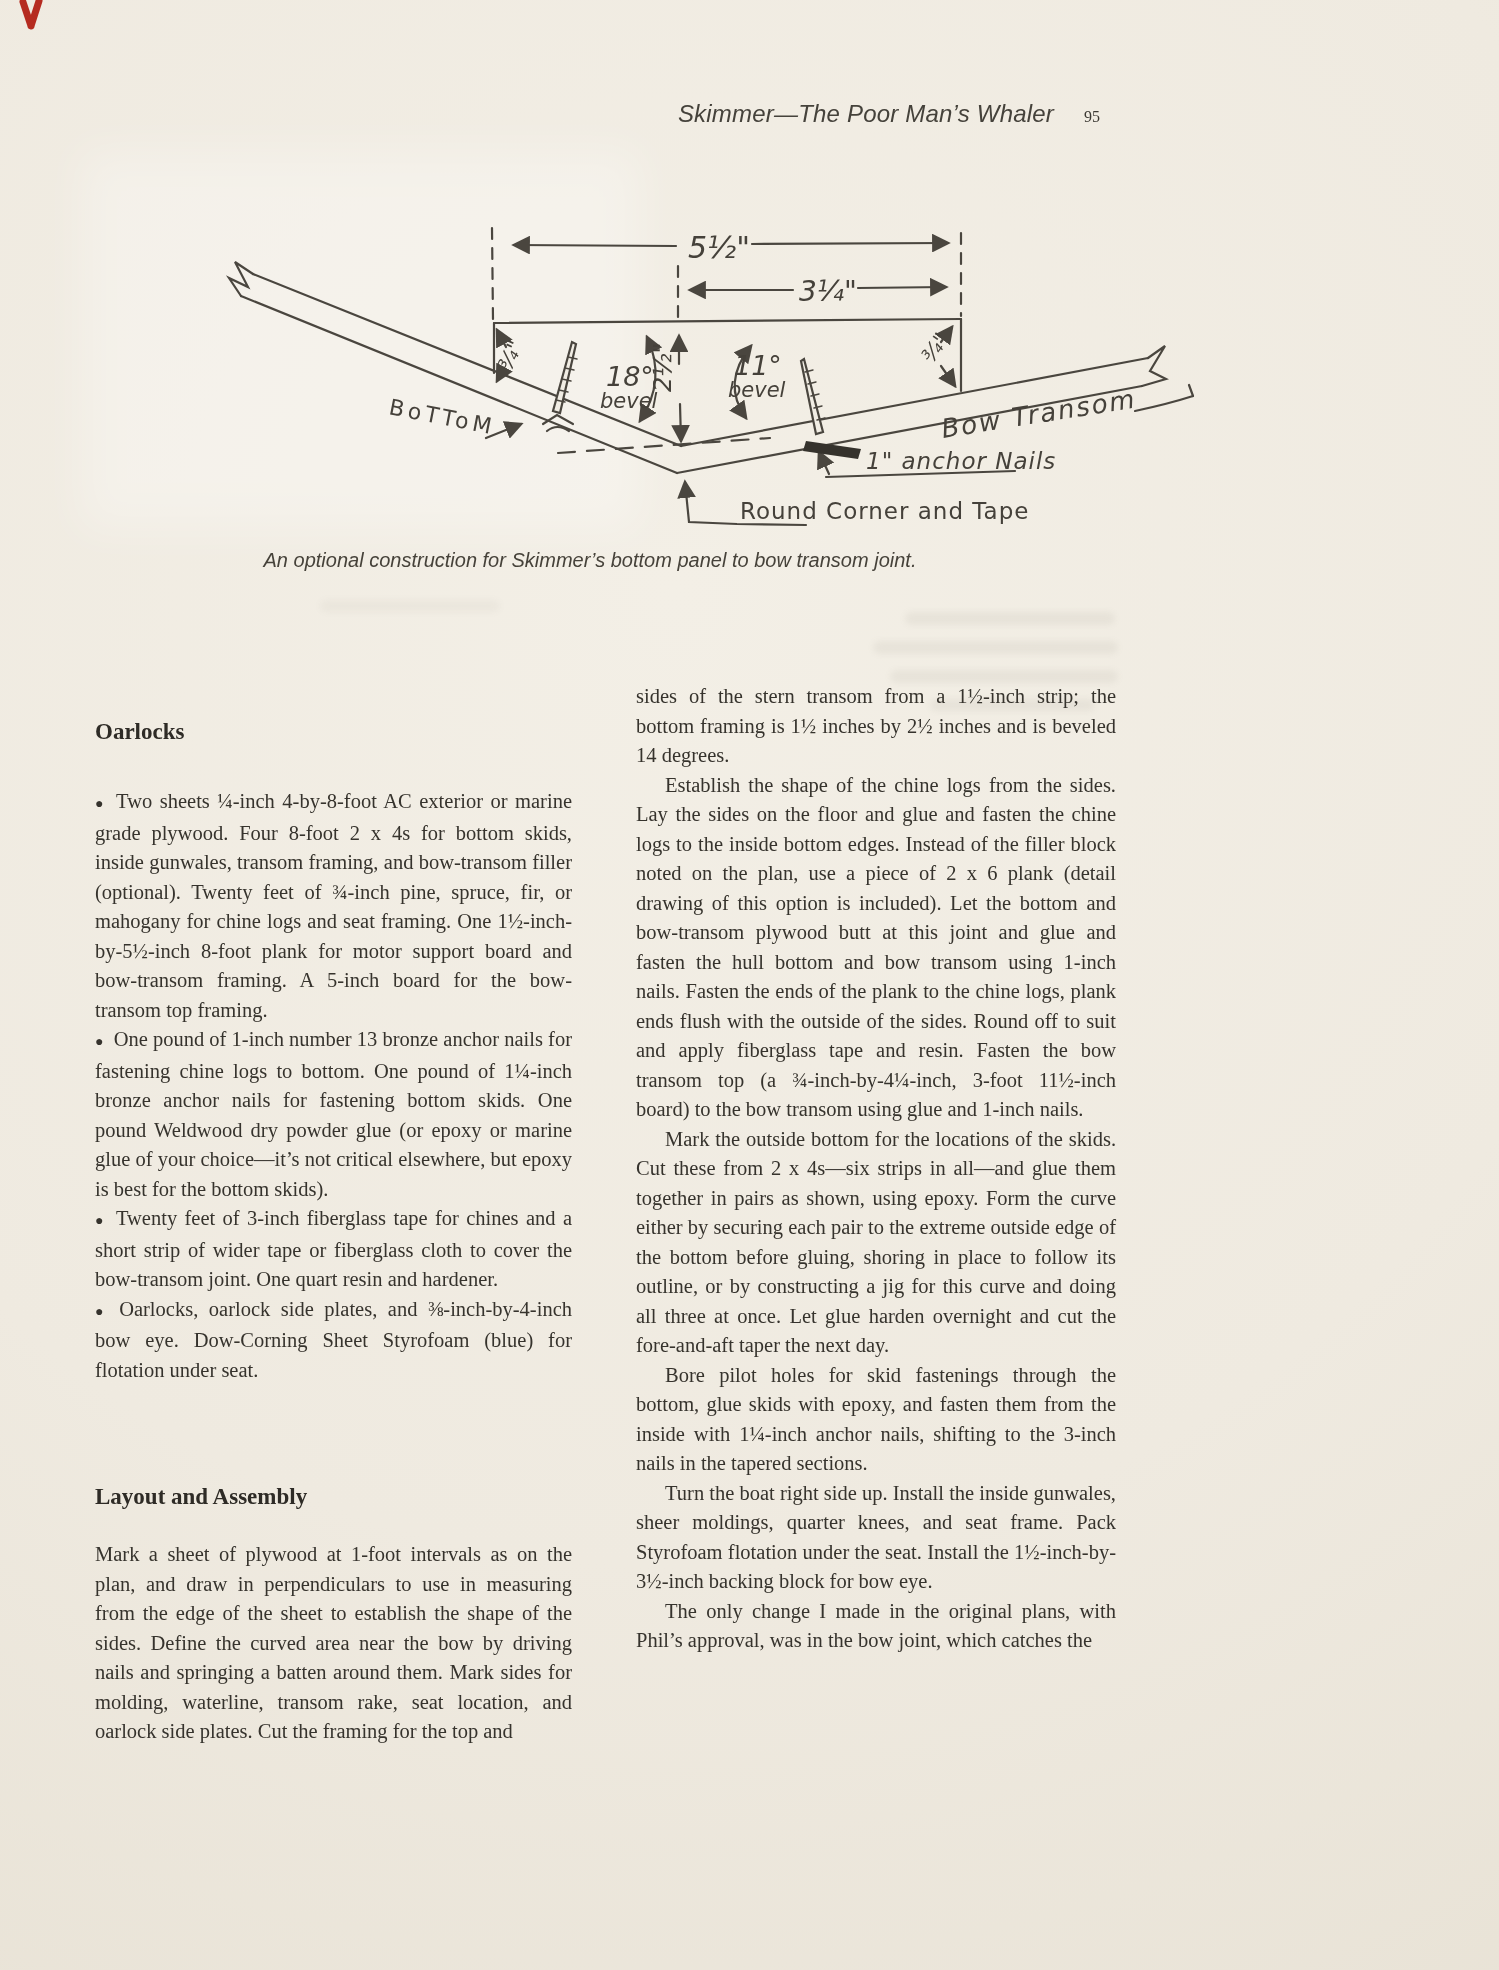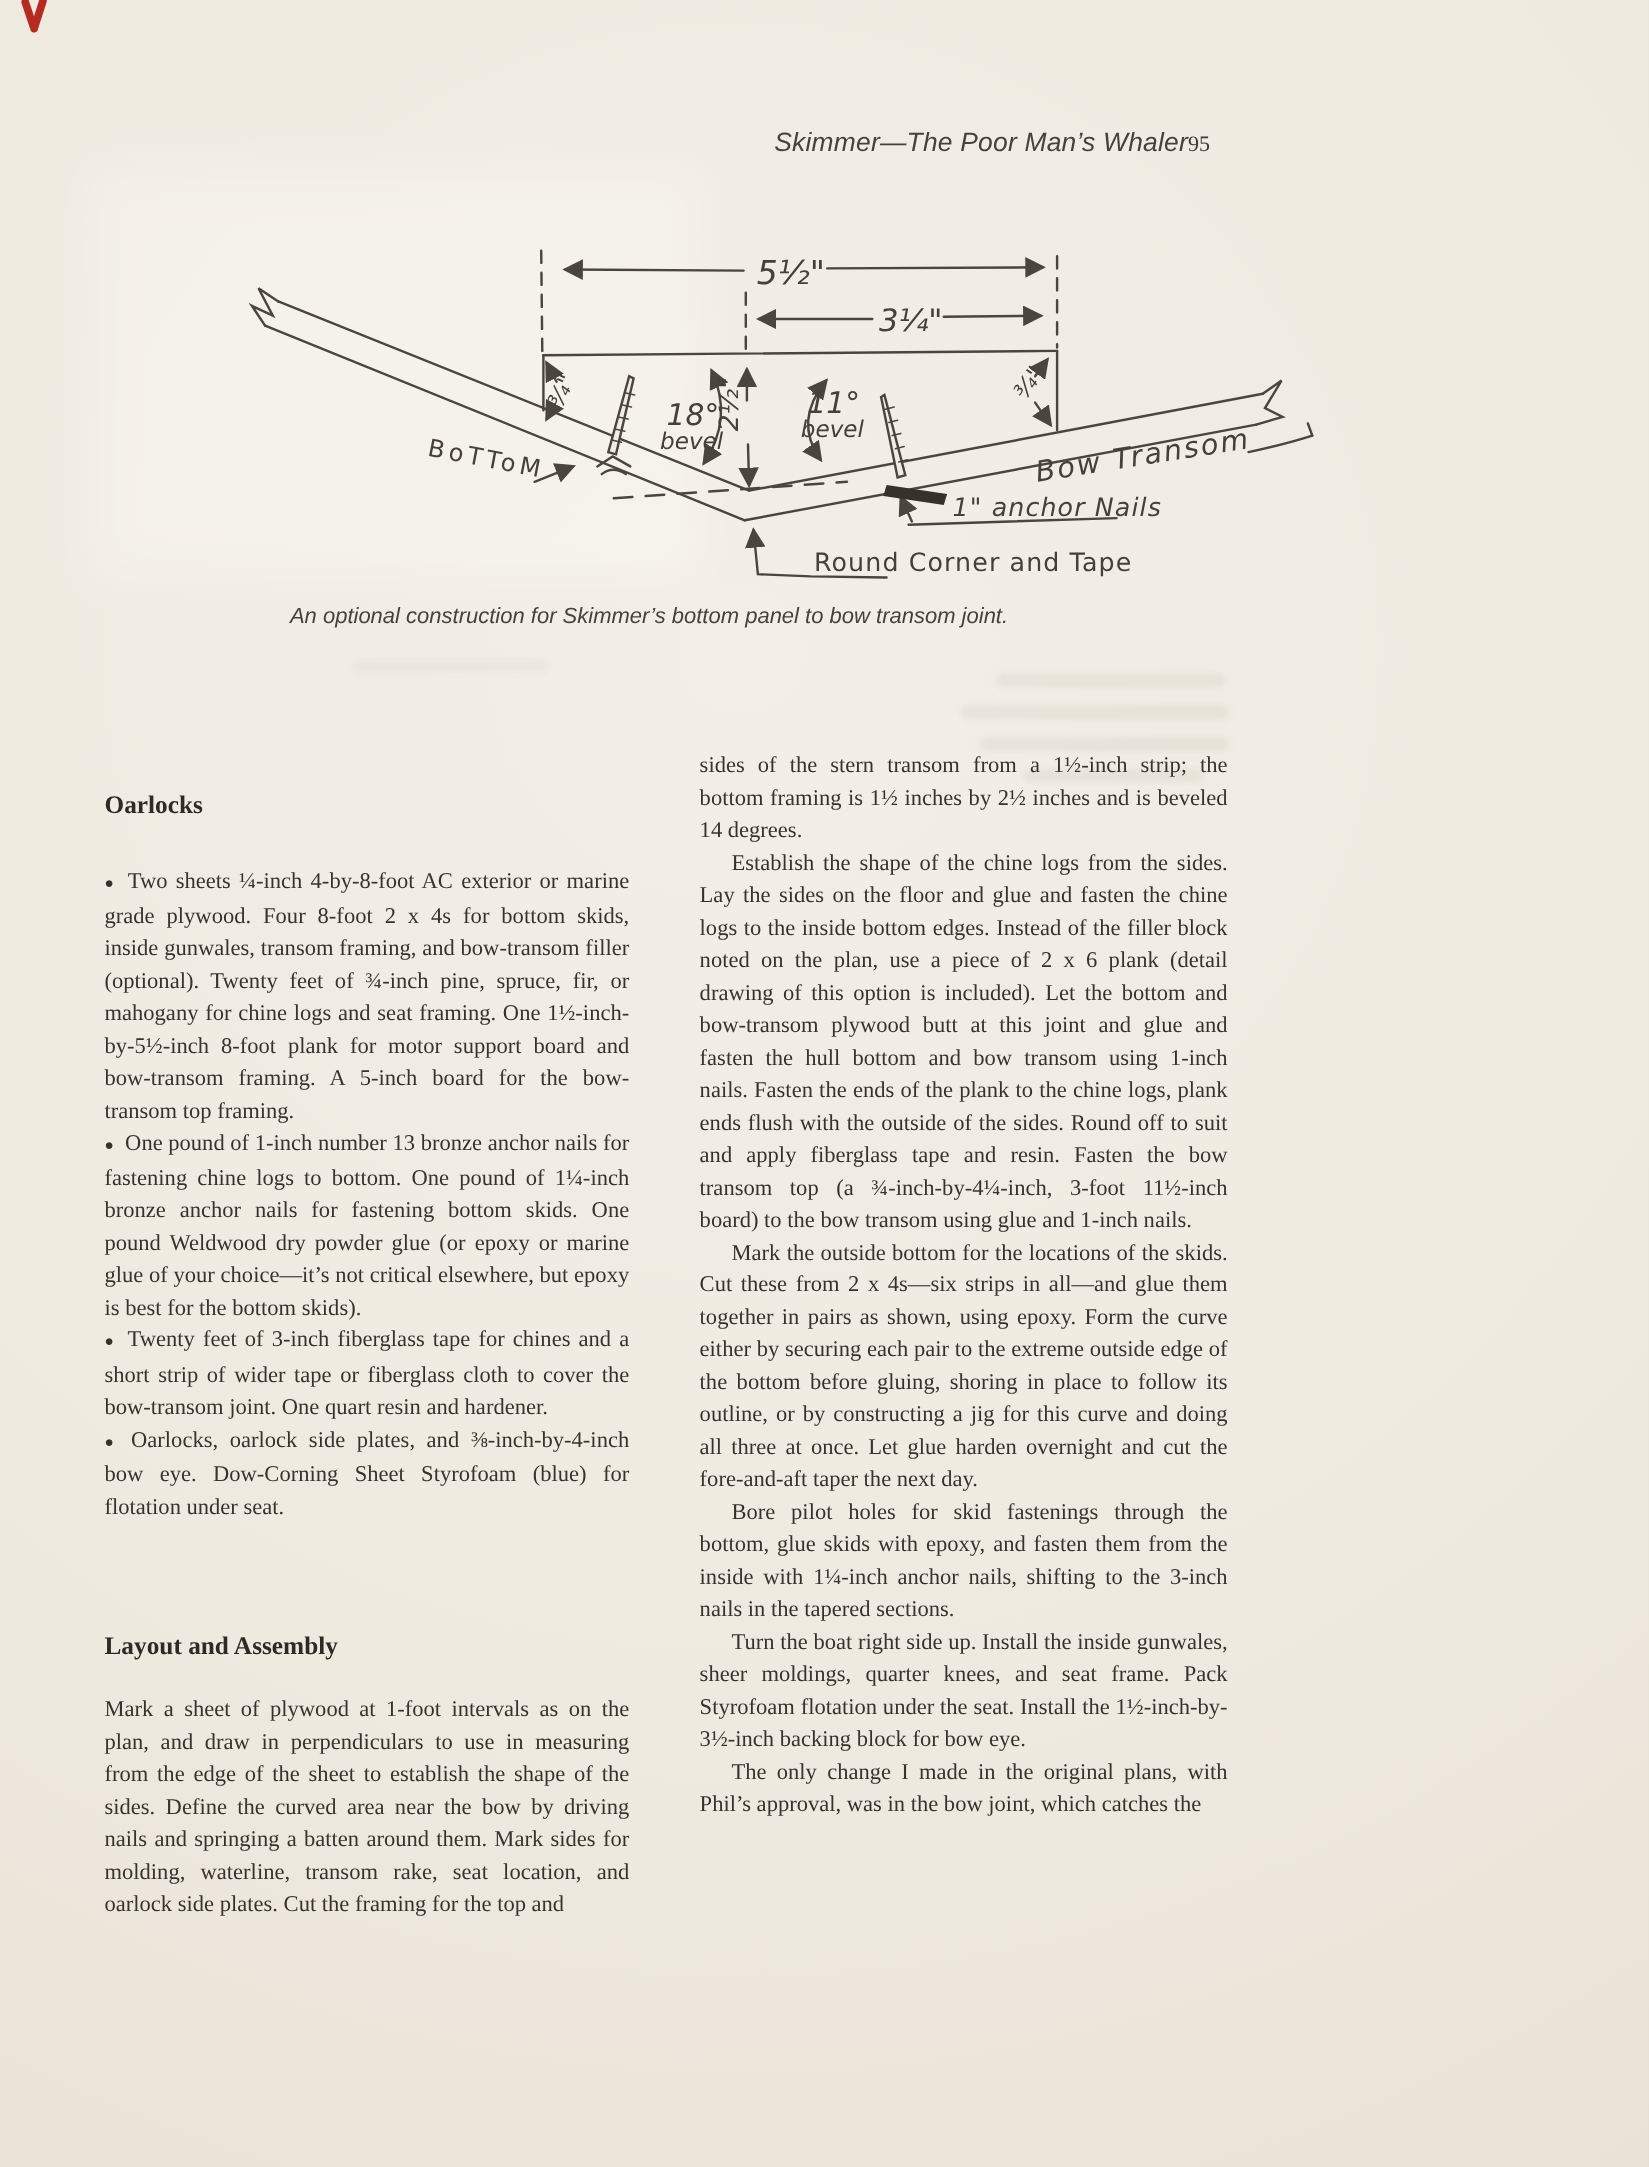--- a/index.html
+++ b/index.html
@@ -6,28 +6,28 @@
   .page {
     position:relative; width:1499px; height:1970px; overflow:hidden;
     background: radial-gradient(120% 90% at 45% 30%, #f3efe6 0%, #efeae0 55%, #e7e1d4 100%);
     font-family:"Liberation Serif", serif; color:#35322c;
   }
   .lightpatch{
     position:absolute; left:80px; top:150px; width:560px; height:380px;
     background:rgba(255,255,255,.28); filter:blur(22px); pointer-events:none;
   }
   .header {
-    position:absolute; top:116px; left:500px; width:600px;
-    display:flex; justify-content:flex-end; align-items:baseline; 
+    position:absolute; top:100px; left:500px; width:600px;
+    display:flex; justify-content:flex-end; align-items:baseline; gap:30px;
   }
   .running-head {
     font-family:"Liberation Sans", sans-serif; font-style:italic;
     font-size:24px; color:#45423b; letter-spacing:.2px;
   }
-  .page-num { font-size:20px; color:#3c3933; font-family:"Liberation Serif",serif; }
+  .page-num { font-size:16px; color:#3c3933; font-family:"Liberation Serif",serif; }
 
   .figsvg { position:absolute; left:0; top:0; }
 
   .caption {
     position:absolute; top:549px; left:90px; width:1000px; text-align:center;
     font-family:"Liberation Sans", sans-serif; font-style:italic;
     font-size:20px; color:#46423a;
   }
 
   .col { position:absolute; text-align:justify; font-size:20.5px; line-height:29.5px; color:#36332d; }

